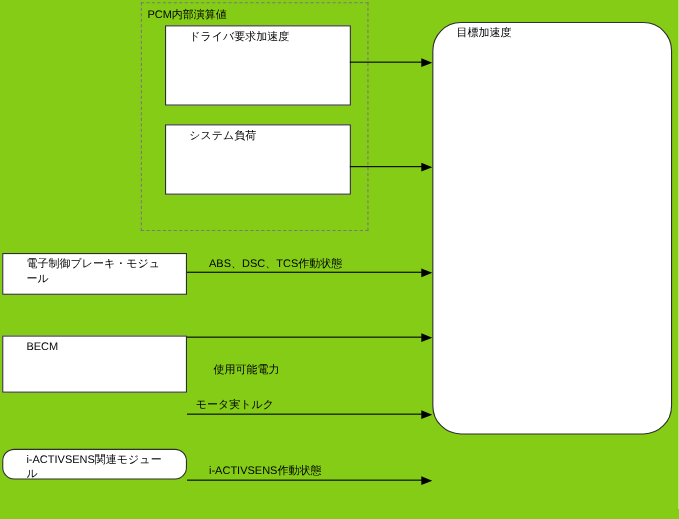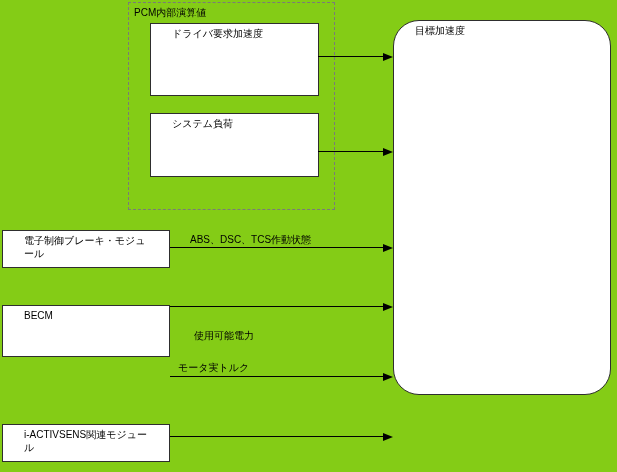--- a/index.html
+++ b/index.html
@@ -60,36 +60,37 @@
   <div class="group" style="left:128px; top:2px; width:207px; height:208px;">
     <div class="group-label">PCM内部演算値</div>
     <div class="box" style="left:21px; top:20px; width:169px; height:73px;">ドライバ要求加速度</div>
     <div class="box" style="left:21px; top:110px; width:169px; height:64px;">システム負荷</div>
   </div>
 
   <div class="box" style="left:393px; top:20px; width:218px; height:375px;border-radius:26px;">目標加速度</div>
 
   <div class="box" style="left:2px; top:230px; width:168px; height:38px;">電子制御ブレーキ・モジュール</div>
   <div class="box" style="left:2px; top:305px; width:168px; height:52px;">BECM</div>
-  <div class="box" style="left:2px; top:424px; width:168px; height:38px;">i-ACTIVSENS関連モジュール</div>
+  <div class="box" style="left:2px; top:408px; width:168px; height:28px;border-radius:11px;">i-ACTIVSENS関連モジュール</div>
 
   <div class="arrow-line" style="left:318px; top:56px; width:66px;"></div>
   <div class="arrow-head" style="left:383px; top:53px;"></div>
 
   <div class="arrow-line" style="left:318px; top:151px; width:66px;"></div>
   <div class="arrow-head" style="left:383px; top:148px;"></div>
 
   <div class="arrow-label" style="left:190px; top:233px;text-align:center;">ABS、DSC、TCS作動状態</div>
   <div class="arrow-line" style="left:170px; top:247px; width:214px;"></div>
   <div class="arrow-head" style="left:383px; top:244px;"></div>
 
   <div class="arrow-label" style="left:194px; top:292px;margin-top:37px;">使用可能電力</div>
   <div class="arrow-line" style="left:170px; top:306px; width:214px;"></div>
   <div class="arrow-head" style="left:383px; top:303px;"></div>
 
   <div class="arrow-label" style="left:178px; top:361px;">モータ実トルク</div>
   <div class="arrow-line" style="left:170px; top:376px; width:214px;"></div>
   <div class="arrow-head" style="left:383px; top:373px;"></div>
 
+  <div class="arrow-label" style="left:190px; top:421px;">i-ACTIVSENS作動状態</div>
   <div class="arrow-line" style="left:170px; top:436px; width:214px;"></div>
   <div class="arrow-head" style="left:383px; top:433px;"></div>
 
 </div>
 
 </body></html>

